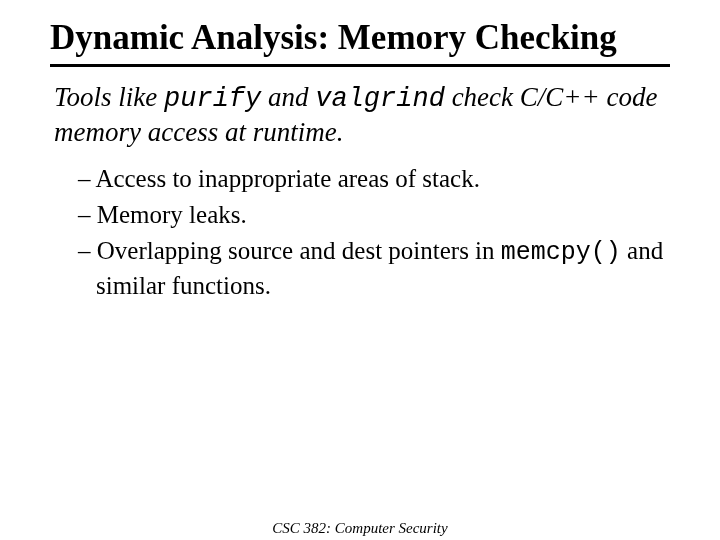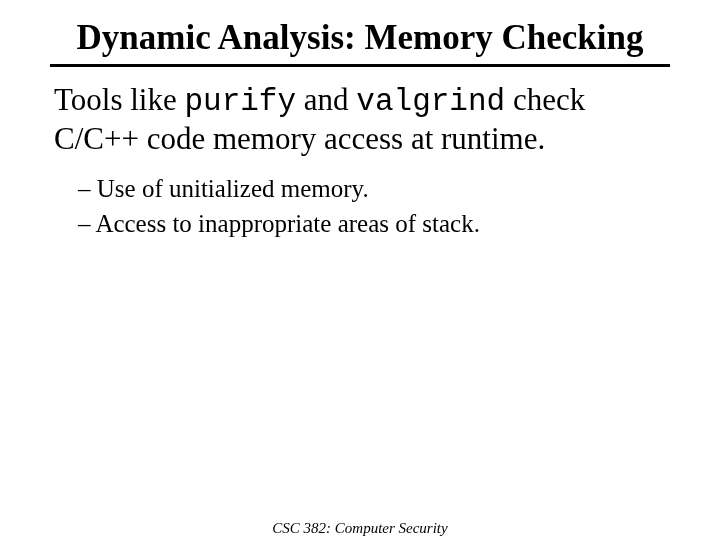--- a/index.html
+++ b/index.html
@@ -7,34 +7,34 @@
     width: 720px;
     height: 540px;
     background: #ffffff;
     font-family: "Times New Roman", Times, serif;
     color: #000000;
     position: relative;
     padding: 18px 50px 0 50px;
   }
   .title {
     font-size: 35px;
-    text-align: center;
     line-height: 1.15;
     margin: 0 auto 6px auto;
   }
   .rule {
     border: none;
     border-top: 3px solid #000;
     margin: 0 0 14px 0;
   }
   .lead {
-    font-size: 31px;
+    font-size: 27px;
     line-height: 1.2;
     margin-left: 4px;
     margin-bottom: 14px;
+    font-style: italic;
   }
   .mono { font-family: "Courier New", Courier, monospace; }
   .bullets {
     list-style: none;
     margin-left: 28px;
   }
   .bullets li {
     font-size: 25px;
     line-height: 1.35;
     text-indent: -18px;
@@ -67,20 +67,21 @@
 <body>
 
 <h1 class="title">Dynamic Analysis: Memory Checking</h1>
 <hr class="rule">
 
 <p class="lead">
   <span>Tools like </span><span class="mono">purify</span><span> and </span><span class="mono">valgrind</span><span> check C/C++ code memory access at runtime.</span>
 </p>
 
 <ul class="bullets">
-  <li><span>Use of unitialized memory.</span><span class="mono"></span><span></span></li>
   <li><span>Access to inappropriate areas of stack.</span><span class="mono"></span><span></span></li>
+  <li><span>Memory leaks.</span><span class="mono"></span><span></span></li>
+  <li><span>Overlapping source and dest pointers in </span><span class="mono">memcpy()</span><span> and similar functions.</span></li>
 </ul>
 
 <div class="footer">
   <span class="footer-center">CSC 382: Computer Security</span>
   <span class="footer-right">20</span>
 </div>
 
 </body></html>

